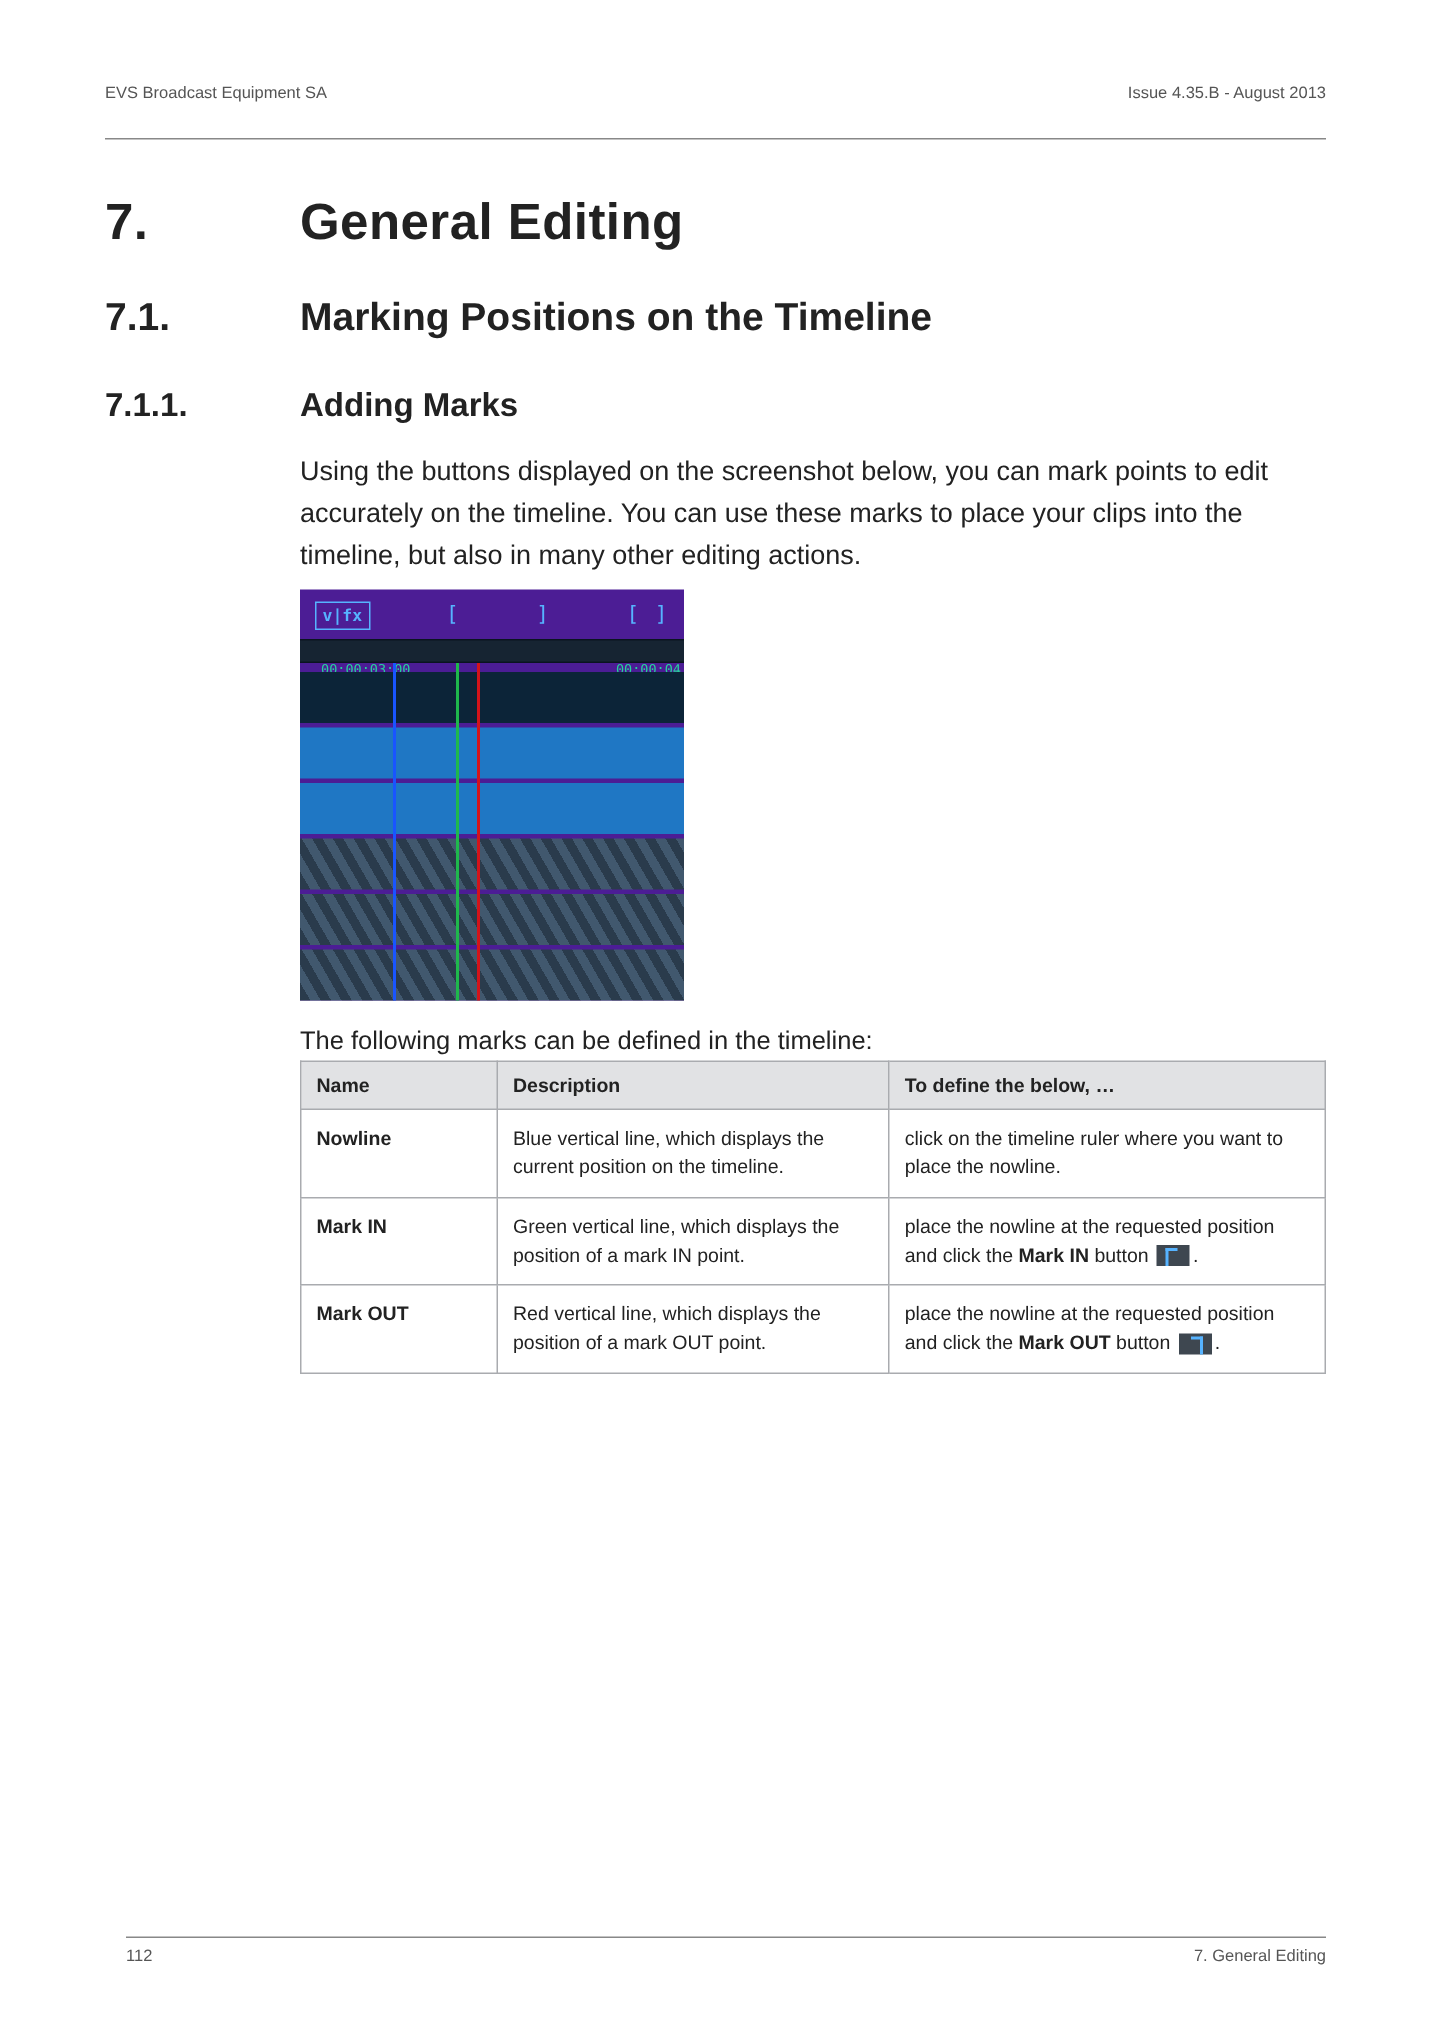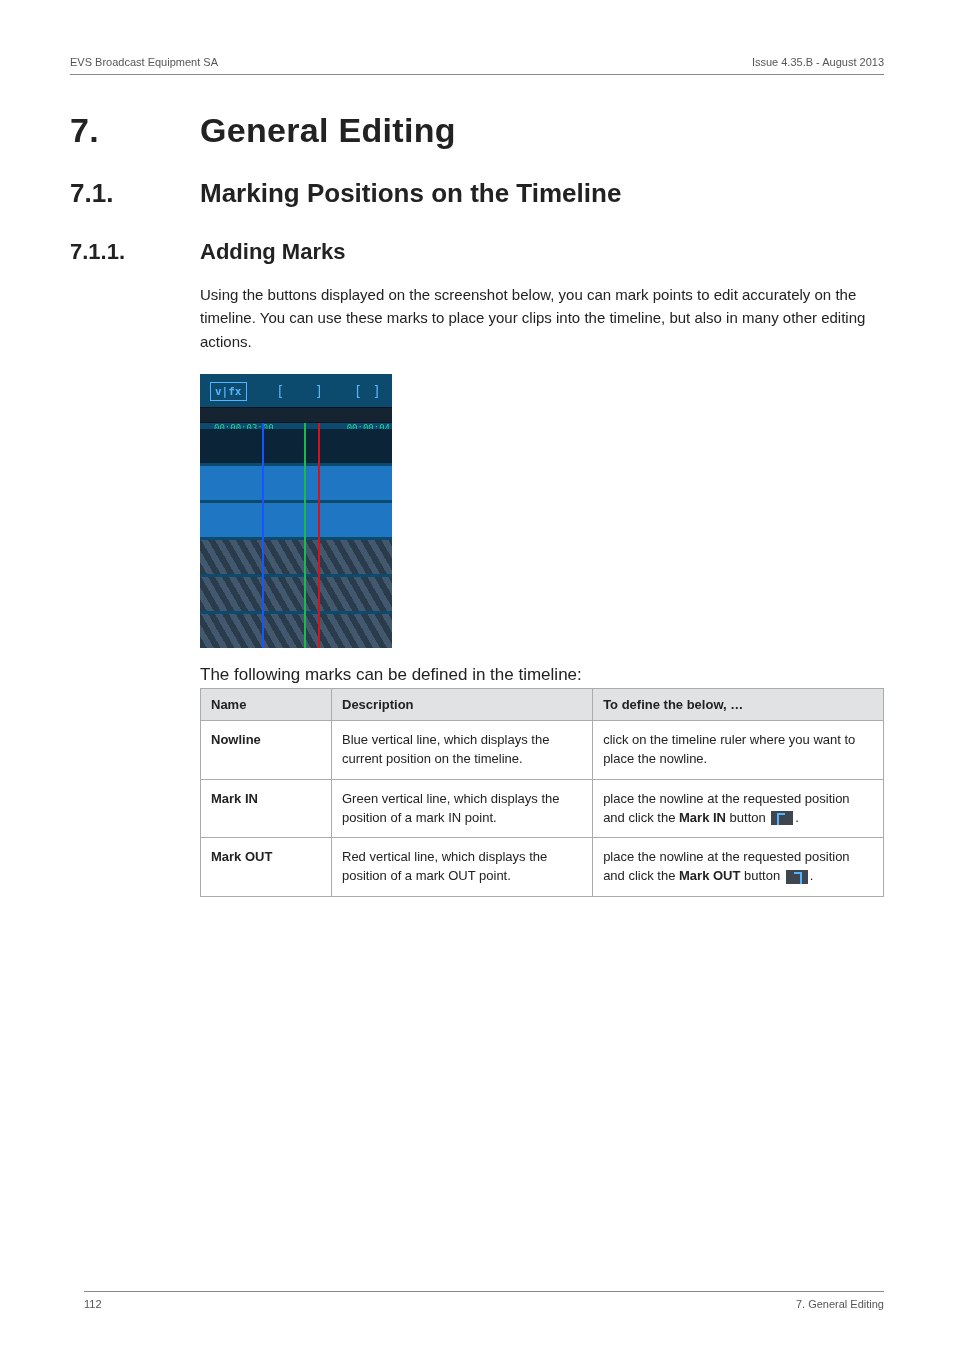--- a/index.html
+++ b/index.html
@@ -1,27 +1,27 @@
 <!DOCTYPE html>
 <html><head>
 <meta charset="utf-8">
 <style>
   html,body{margin:0;padding:0;font-family:Arial,Helvetica,sans-serif;color:#222;background:#fff;}
   .page{width:954px;height:1350px;box-sizing:border-box;padding:56px 70px 40px 70px;position:relative;}
-  .hdr{display:flex;justify-content:space-between;align-items:flex-end;font-size:11px;color:#555;border-bottom:1px solid #888;padding-bottom:6px;margin-bottom:36px;}
+  .hdr{display:flex;justify-content:space-between;align-items:flex-end;font-size:11px;color:#555;border-bottom:1px solid #888;padding-bottom:24px;margin-bottom:36px;}
   h1.chap{font-size:34px;font-weight:700;margin:0 0 28px 0;letter-spacing:0.3px;}
   h1.chap .num{display:inline-block;width:130px;}
   h2.sec{font-size:26px;font-weight:700;margin:0 0 30px 0;}
   h2.sec .num{display:inline-block;width:130px;}
   h3.sub{font-size:22px;font-weight:700;margin:0 0 18px 0;}
   h3.sub .num{display:inline-block;width:130px;}
   .body-col{margin-left:130px;}
-  p.body{font-size:15px;line-height:1.55;margin:0 0 21px 0;}
+  p.body{font-size:18px;line-height:1.55;margin:0 0 8px 0;}
   p.caption{font-size:17px;line-height:1.55;margin:14px 0 0 0;}
-  .screenshot{width:192px;background:#0c4a6e;}
+  .screenshot{width:256px;background:#4c1d95;}
   .ss-top{display:flex;align-items:center;justify-content:space-between;padding:8px 10px 6px 10px;}
   .vfx{border:1px solid #56b3ff;color:#56b3ff;font:700 11px monospace;padding:2px 4px;}
   .brk{color:#56b3ff;font:14px monospace;letter-spacing:1px;}
   .ss-ruler{position:relative;height:14px;border-top:1px solid #0a1420;border-bottom:1px solid #0a1420;background:#162432;}
   .ss-ruler .tc{position:absolute;top:-1px;font:9px monospace;color:#25d39d;margin-top:16px;}
   .ss-tracks{position:relative;padding-top:6px;}
   .trk{height:34px;margin-bottom:3px;}
   .t-dark{background:#0c2438;}
   .t-mid{background:#1f77c4;}
   .t-hatch{background:repeating-linear-gradient(60deg,#2a3b4c 0 6px,#41586e 6px 12px);}

